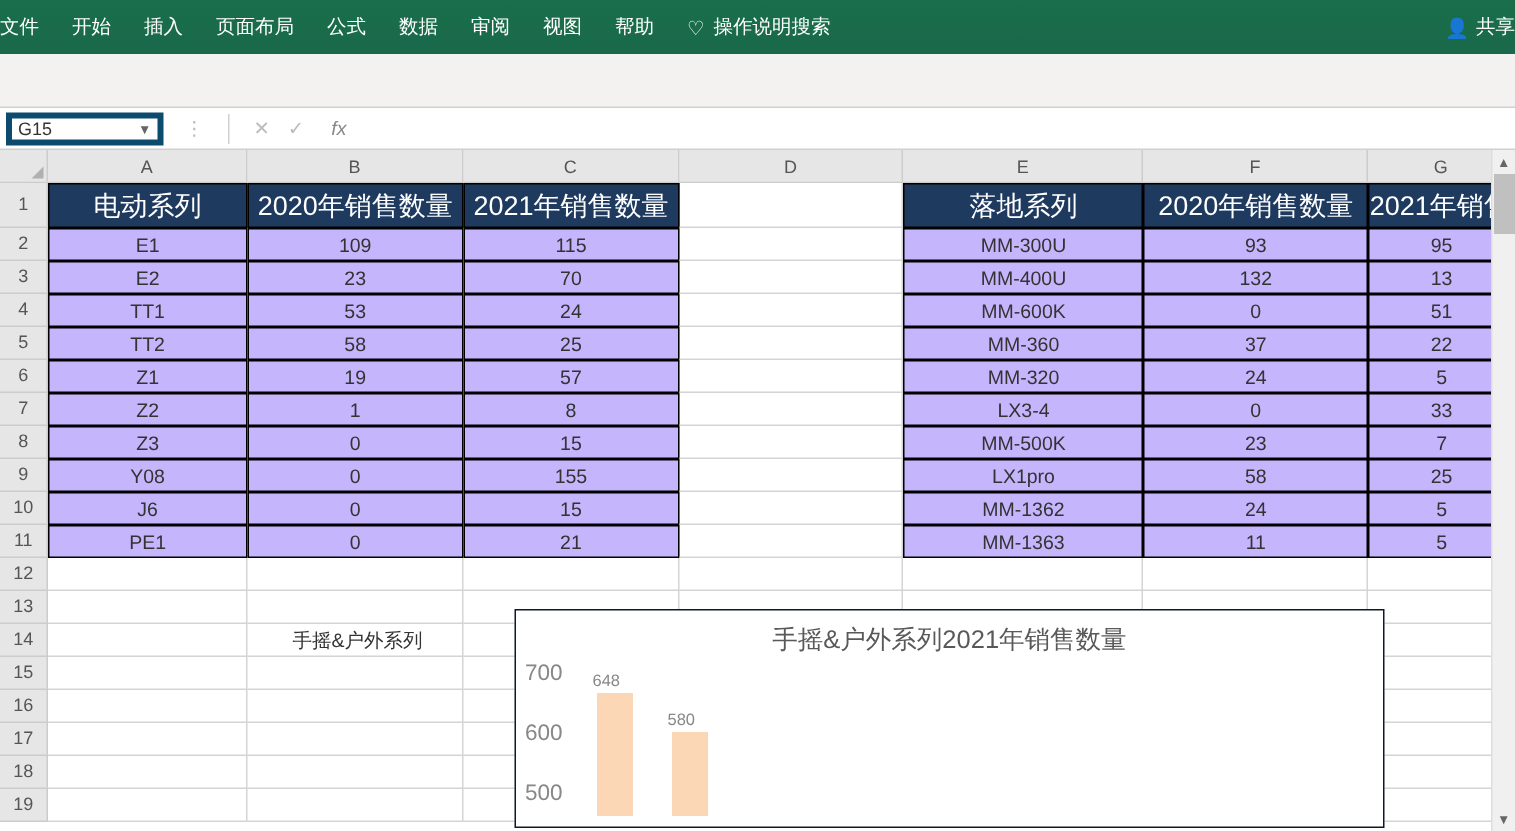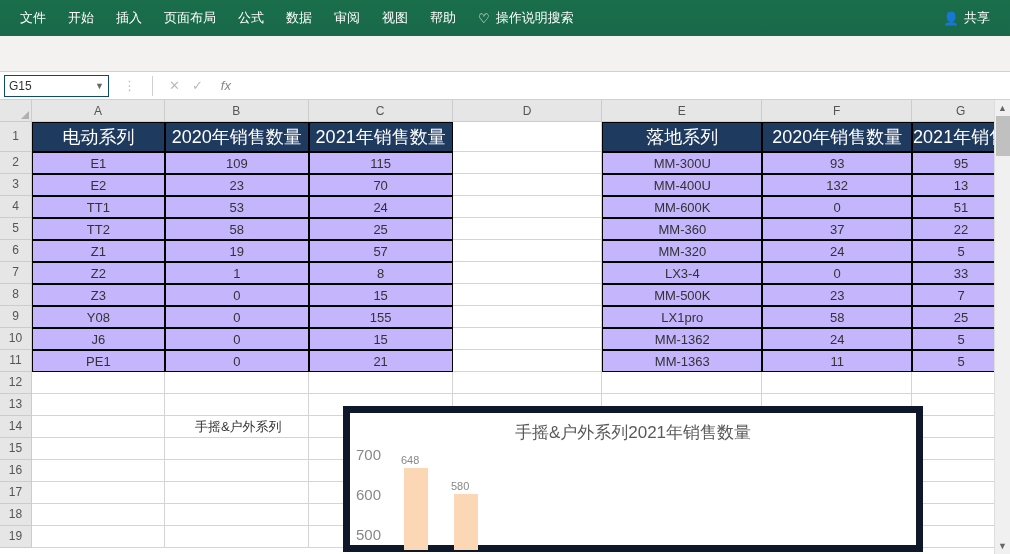--- a/index.html
+++ b/index.html
@@ -1,44 +1,44 @@
 <!DOCTYPE html>
 <html><head>
 <meta charset="utf-8">
 <style>
 *{box-sizing:border-box;margin:0;padding:0;font-family:"Microsoft YaHei",Arial,sans-serif}
 body{width:1010px;height:554px;overflow:hidden;background:#fff;font-size:13px;color:#333;user-select:none}
-.ribbon{height:36px;background:linear-gradient(#1a6e4a,#19694a);display:flex;align-items:center;padding:0 20px;color:#fff;gap:22px}
+.ribbon{height:36px;background:linear-gradient(#1a6e4a,#19694a);display:flex;align-items:center;padding:0 0;color:#fff;gap:22px}
 .ribbon .tab{cursor:pointer;font-size:13px}
 .ribbon .spacer{flex:1}
 .ribbon .search{display:flex;align-items:center;gap:6px;font-size:13px}
 .ribbon .share{display:flex;align-items:center;gap:4px;font-size:13px}
 .ribbon-tools{height:36px;border-bottom:1px solid #d0d0d0;background:#f3f2f1}
 .fb-row{height:28px;display:flex;align-items:center;border-bottom:1px solid #d0d0d0;background:#fff}
-.name-box{width:105px;height:22px;border:1px solid #0c4a6e;margin-left:4px;padding:0 4px;display:flex;align-items:center;justify-content:space-between;font-size:12px}
+.name-box{width:105px;height:22px;border:4px solid #0c4a6e;margin-left:4px;padding:0 4px;display:flex;align-items:center;justify-content:space-between;font-size:12px}
 .name-box .dd{color:#666;font-size:9px}
 .fb-btns{display:flex;align-items:center;gap:12px;padding:0 14px}
 .fb-btn{color:#bbb;font-size:13px}
 .fb-divider{width:1px;height:20px;background:#d0d0d0;margin:0 4px}
 .fx-sym{font-style:italic;color:#888;font-size:13px;margin-left:6px}
 .grid-wrap{position:relative;height:454px;overflow:hidden}
 .col-headers{display:flex;height:22px;background:#e6e6e6;border-bottom:1px solid #ccc}
 .corner{width:32px;border-right:1px solid #ccc;background:#e6e6e6;position:relative}
 .corner::after{content:"";position:absolute;right:2px;bottom:2px;width:0;height:0;border-left:8px solid transparent;border-bottom:8px solid #b0b0b0}
 .ch{border-right:1px solid #ccc;text-align:center;line-height:22px;color:#555;font-size:12px;background:#e6e6e6}
 .rows{position:relative}
 .row{display:flex;height:22px}
 .row-hdr{width:32px;border-right:1px solid #ccc;border-bottom:1px solid #ccc;background:#e6e6e6;text-align:center;line-height:21px;color:#555;font-size:12px}
 .cell{border-right:1px solid #d4d4d4;border-bottom:1px solid #d4d4d4;line-height:21px;text-align:center;font-size:13px;overflow:hidden;white-space:nowrap}
 .thdr{background:#1f3a5f;color:#fff;border:1px solid #000!important;font-size:18px}
 .tcell{border:1px solid #000!important;background:#c4b5fd}
 .cA{width:133px}.cB{width:144px}.cC{width:144px}.cD{width:150px}.cE{width:160px}.cF{width:150px}.cG{width:98px}
 .row-h{height:30px}
 .row-h .cell,.row-h .row-hdr{line-height:29px}
-.chart{position:absolute;left:343px;top:306px;width:580px;height:146px;background:#fff;border:7px solid #0f172a}
+.chart{position:absolute;left:343px;top:306px;width:580px;height:146px;background:#fff;border:1px solid #0f172a}
 .chart-title{text-align:center;font-size:17px;color:#595959;padding:8px 0 6px;font-weight:400}
 .chart-body{position:relative;height:100px;margin-left:36px}
 .y-ax{position:absolute;left:-30px;width:26px;text-align:left;font-size:15px;color:#888}
 .bar{position:absolute;bottom:0;width:24px;background:#fbd7b5}
 .bar-lbl{position:absolute;font-size:11px;color:#888;text-align:left;width:30px}
 .label-cell{text-align:center;padding-left:4px}
 .scroll-v{position:absolute;right:0;top:0;width:16px;height:100%;background:#f0f0f0;border-left:1px solid #ddd}
 .scroll-v .up,.scroll-v .dn{height:16px;text-align:center;font-size:9px;color:#666;line-height:16px}
 .scroll-v .thumb{position:absolute;top:16px;width:14px;left:1px;height:40px;background:#c0c0c0}
 </style>

